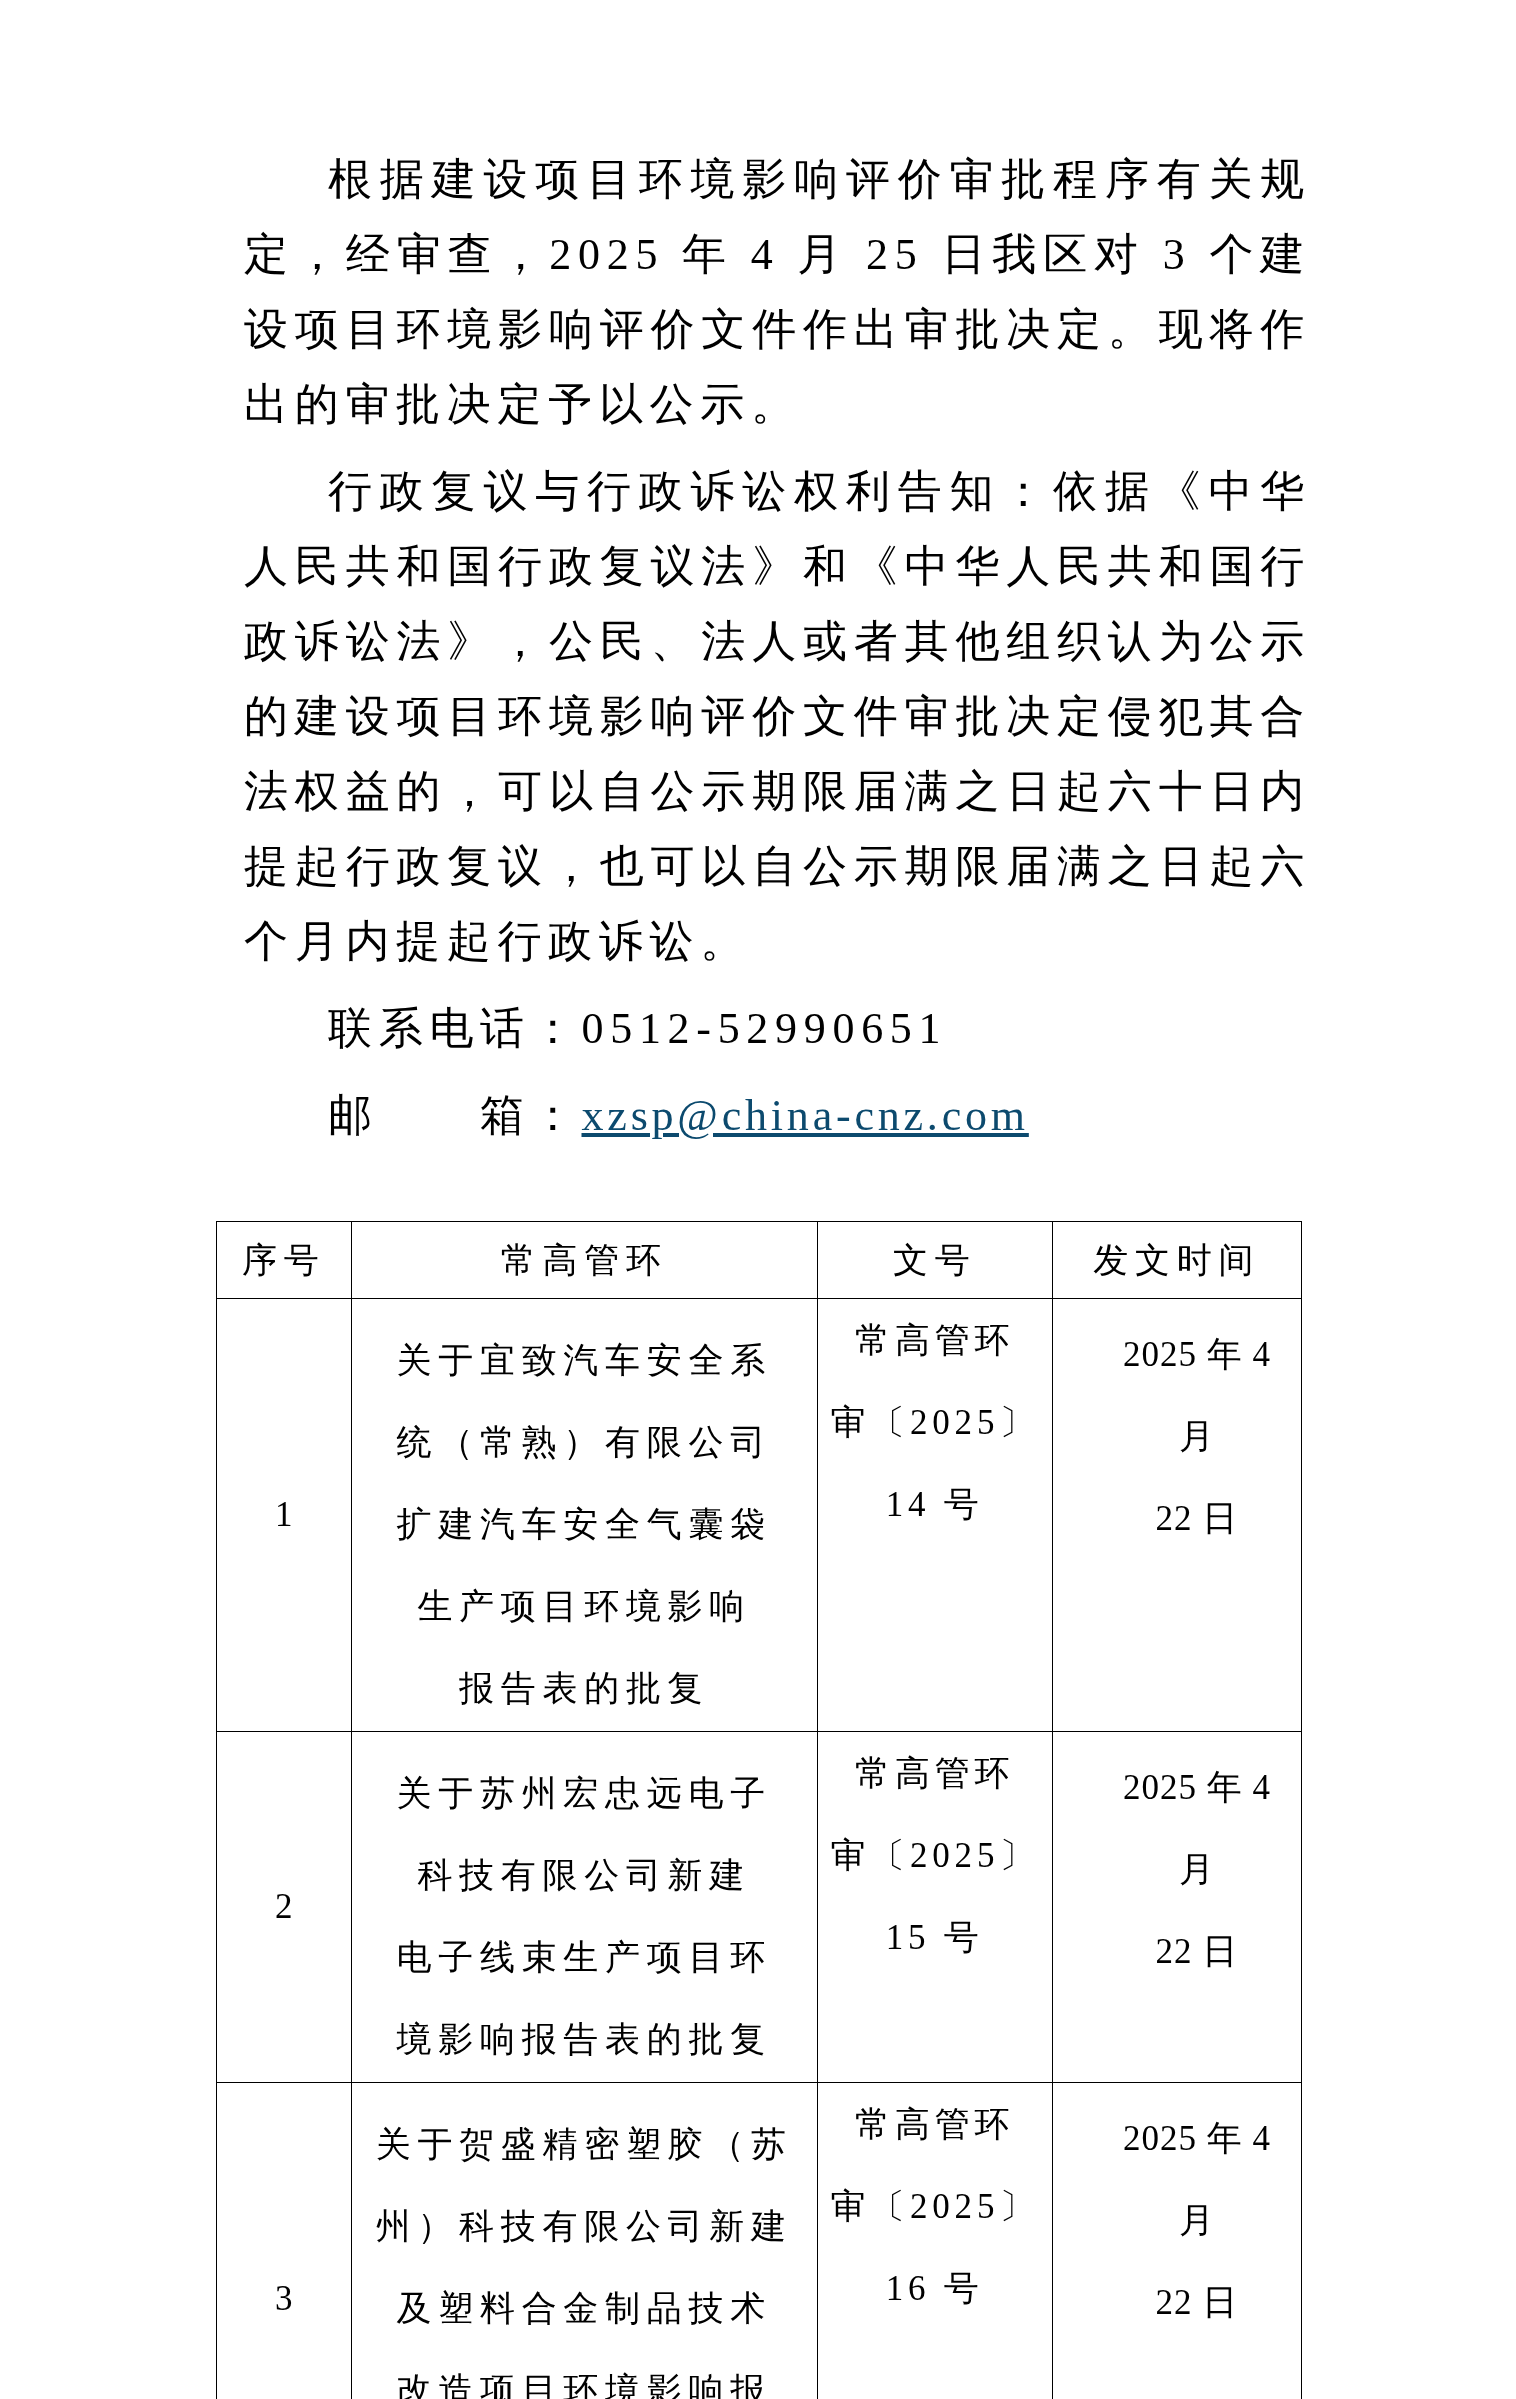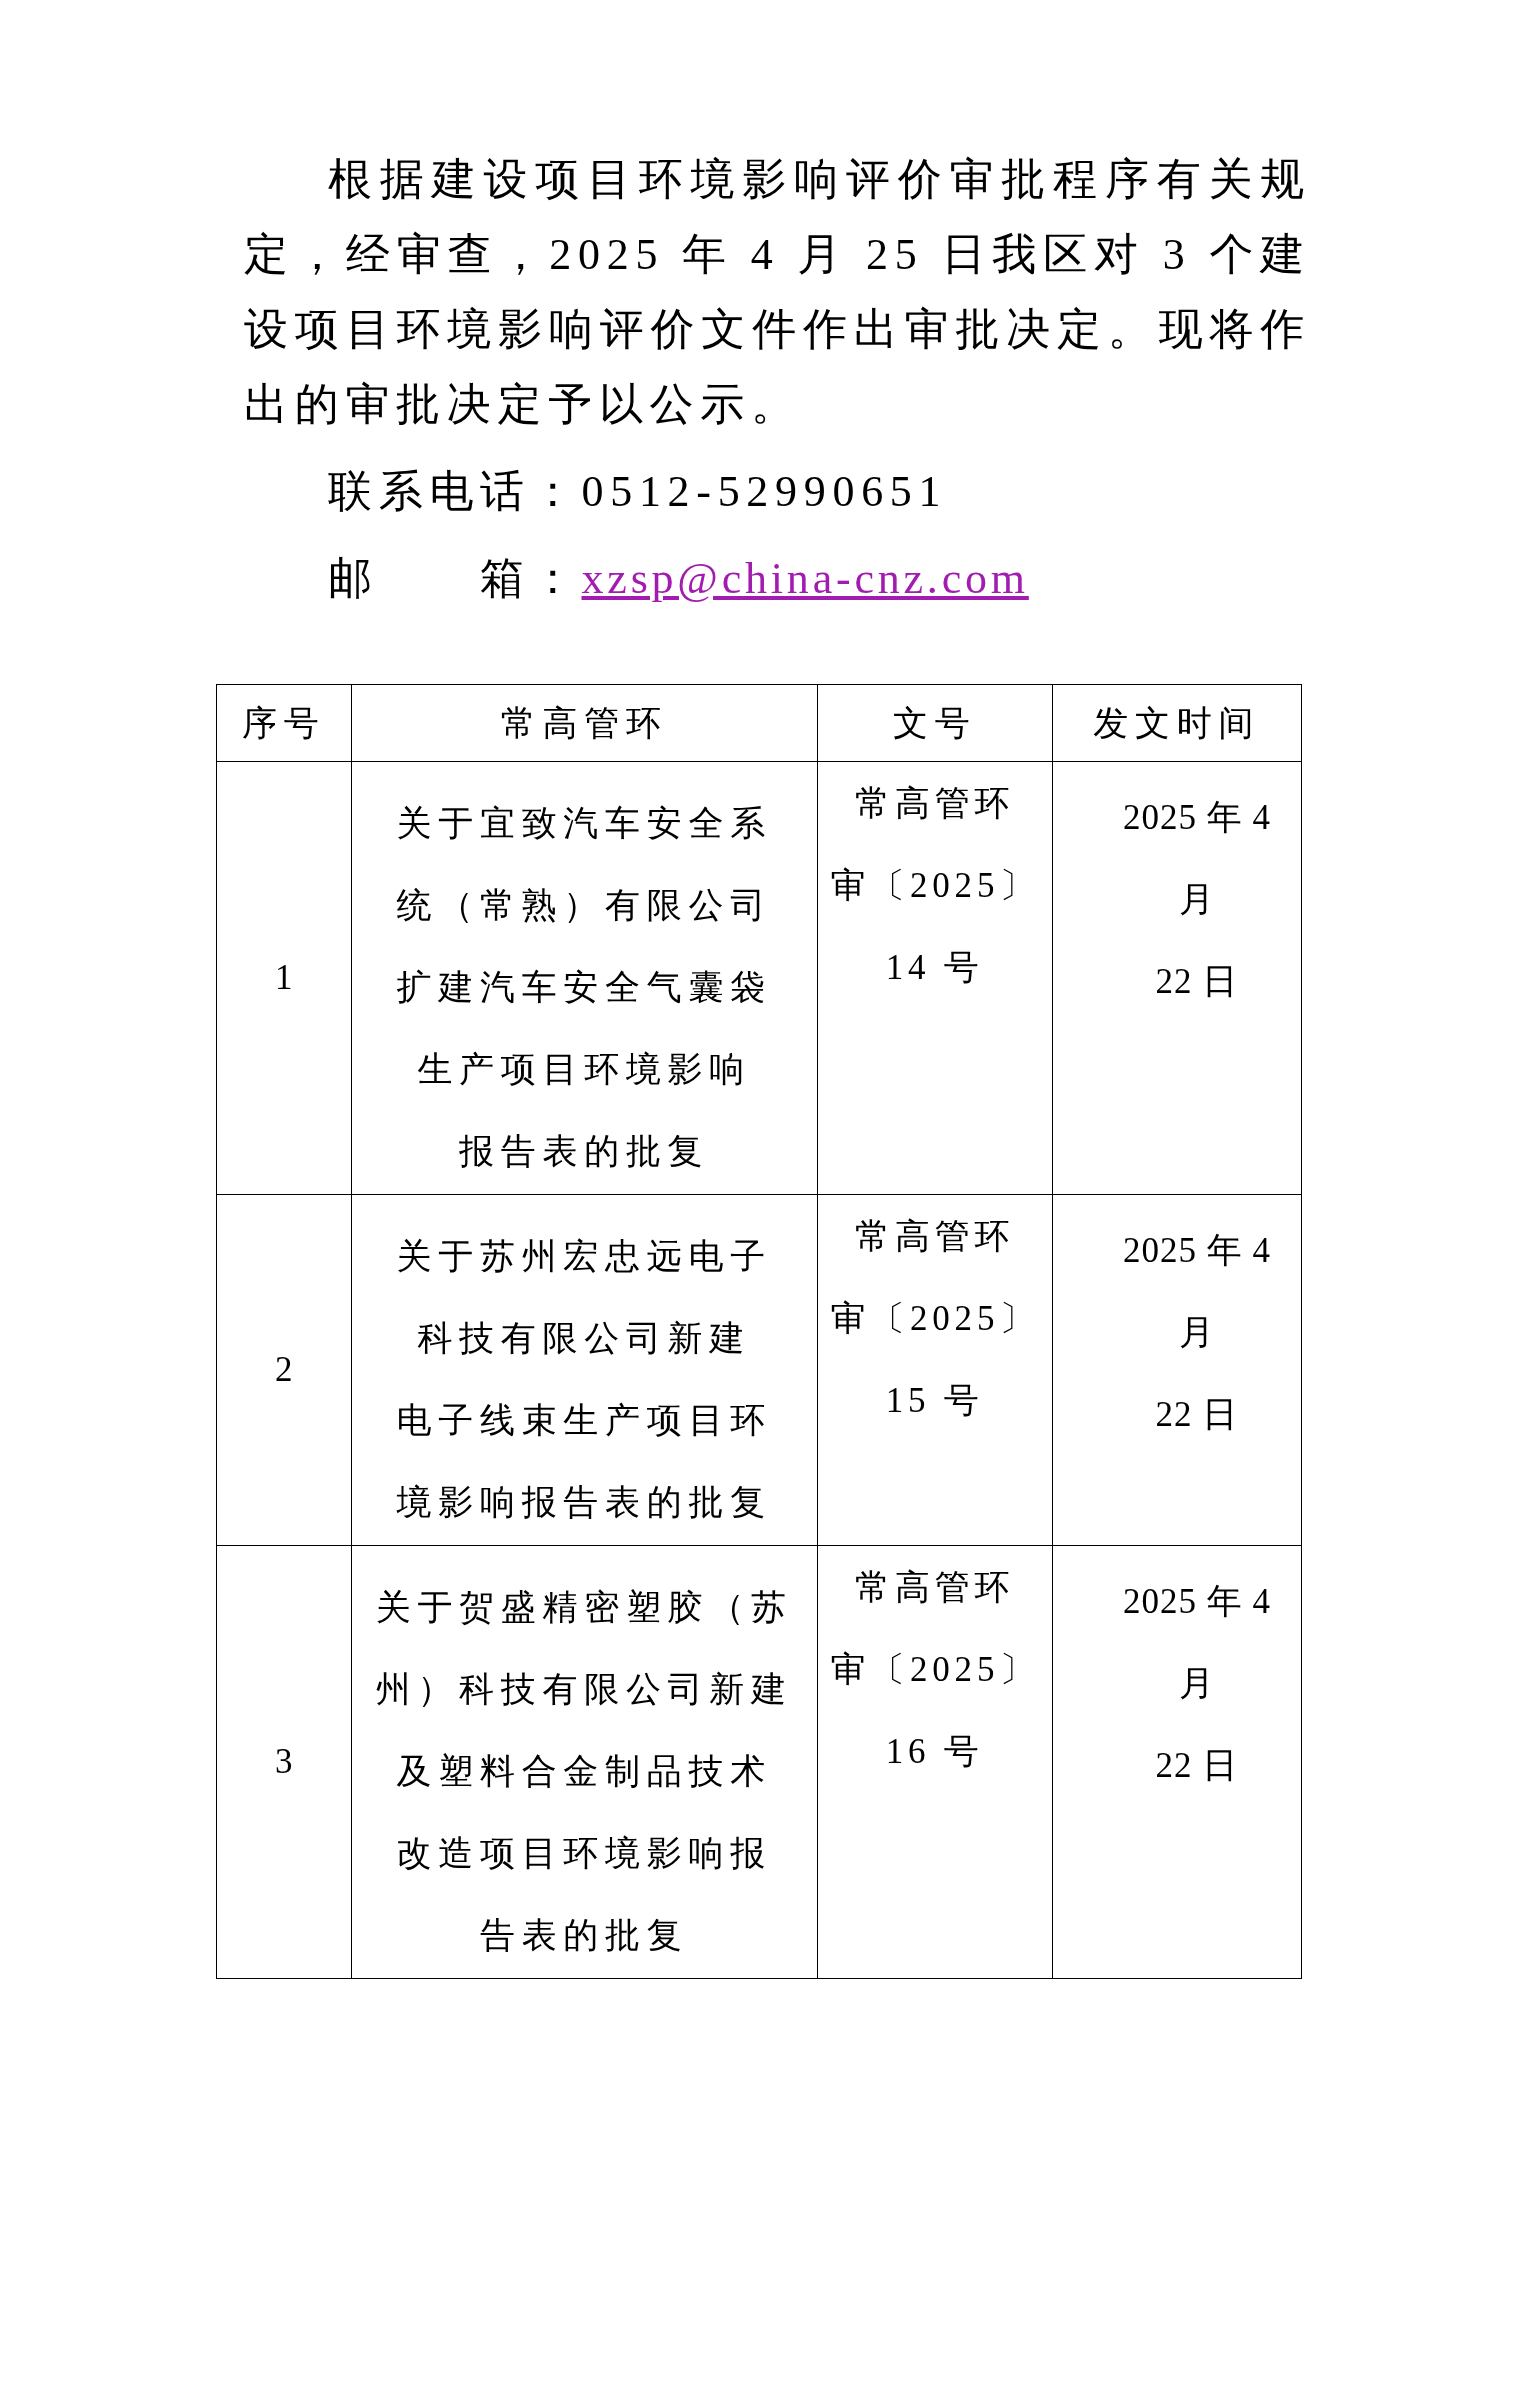--- a/index.html
+++ b/index.html
@@ -29,21 +29,21 @@
     letter-spacing: 6.7px;
     text-align: justify;
     text-justify: inter-ideograph;
     text-indent: 84px;
     word-break: normal;
   }
   .contact-line {
     text-align: left;
   }
   .email-link {
-    color: #a21caf;
+    color: #0c4a6e;
     letter-spacing: 3.8px;
   }
   .doc-table {
     border-collapse: collapse;
     table-layout: fixed;
     width: 1086px;
     margin-left: -16.3px;
     margin-top: 68px;
     font-size: 35px;
   }
@@ -92,20 +92,21 @@
   }
 </style>
 </head>
 <body>
 
 <div class="page">
   <div class="content">
 
     <p class="para">根据建设项目环境影响评价审批程序有关规定，经审查，2025 年 4 月 25 日我区对 3 个建设项目环境影响评价文件作出审批决定。现将作出的审批决定予以公示。</p>
 
+    <p class="para">行政复议与行政诉讼权利告知：依据《中华人民共和国行政复议法》和《中华人民共和国行政诉讼法》，公民、法人或者其他组织认为公示的建设项目环境影响评价文件审批决定侵犯其合法权益的，可以自公示期限届满之日起六十日内提起行政复议，也可以自公示期限届满之日起六个月内提起行政诉讼。</p>
 
     <p class="para contact-line"><span>联系电话：</span><span>0512-52990651</span></p>
 
     <p class="para contact-line"><span>邮　　箱：</span><a href="#" class="email-link">xzsp@china-cnz.com</a></p>
 
     <table class="doc-table">
       <colgroup>
         <col style="width:135px">
         <col style="width:466px">
         <col style="width:235px">

